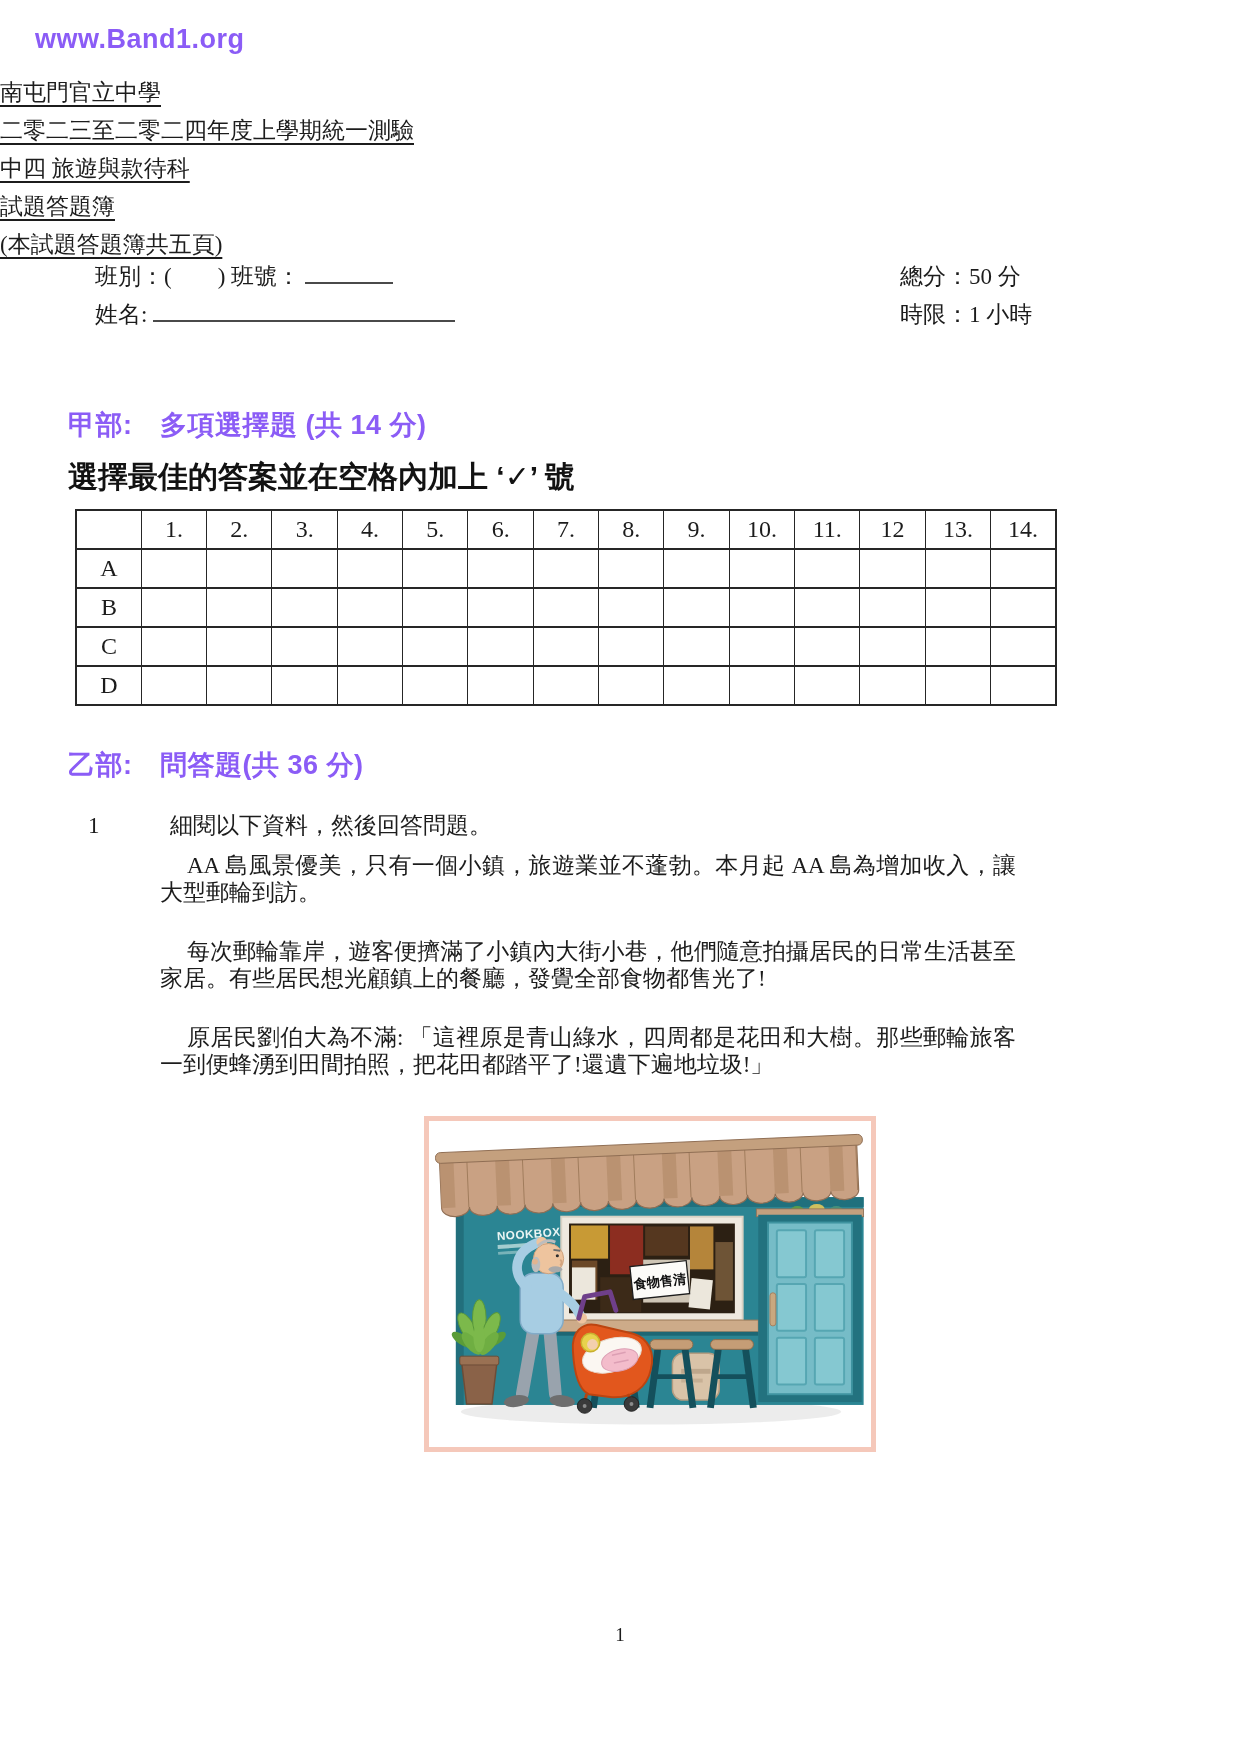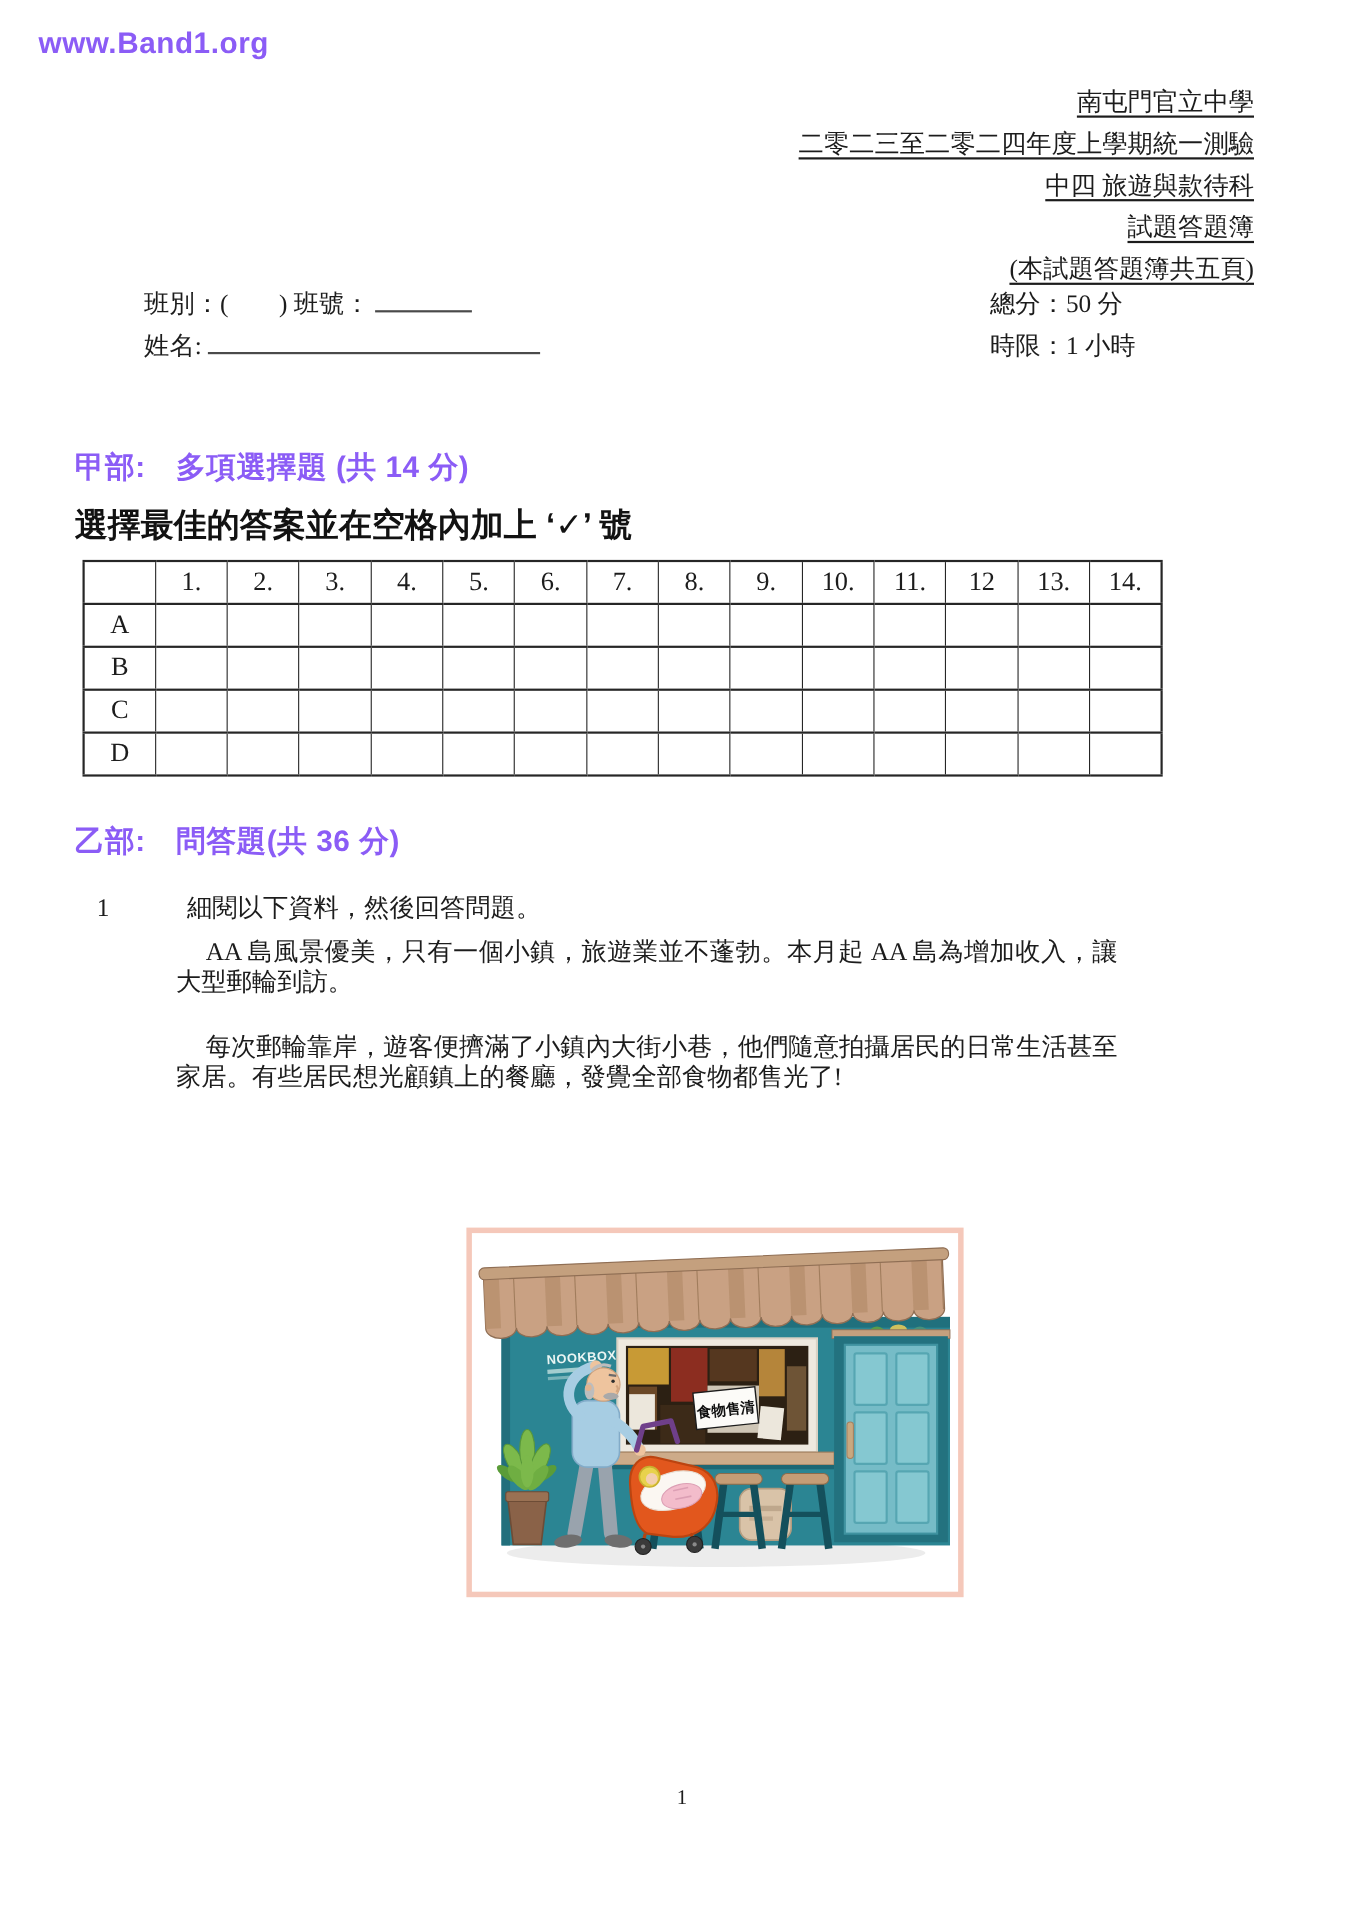--- a/index.html
+++ b/index.html
@@ -1,23 +1,23 @@
 <!DOCTYPE html>
 <html><head>
 <meta charset="utf-8">
 <style>
   html,body{margin:0;padding:0;background:#ffffff;}
   .page{position:relative;width:1240px;height:1754px;background:#fff;overflow:hidden;
         font-family:"Liberation Serif","DejaVu Serif",serif;color:#1c1c1c;}
   .watermark{position:absolute;left:35px;top:24px;font-family:"Liberation Sans","DejaVu Sans",sans-serif;
         font-weight:600;font-size:27px;color:#8b5cf6;letter-spacing:.5px;}
-  .heading-block{position:absolute;left:0;top:74px;width:1140px;text-align:right;
+  .heading-block{position:absolute;left:0;top:74px;width:1140px;text-align:left;
         font-size:23px;line-height:38px;}
   .heading-block .hline{text-decoration:underline;text-underline-offset:5px;text-decoration-thickness:1.5px;}
-  .info-left{position:absolute;left:95px;top:258px;font-size:23px;line-height:38px;margin-left:36px;}
+  .info-left{position:absolute;left:95px;top:258px;font-size:23px;line-height:38px;}
   .info-right{position:absolute;left:900px;top:258px;font-size:23px;line-height:38px;}
   .blank{display:inline-block;border-bottom:2px solid #4a4a4a;height:22px;vertical-align:baseline;}
   .blank-short{width:88px;margin-left:5px;}
   .blank-long{width:302px;margin-left:6px;}
   .section-title{position:absolute;left:68px;font-family:"Liberation Sans","DejaVu Sans",sans-serif;
         font-weight:700;font-size:27px;color:#8b5cf6;letter-spacing:.5px;}
   .instruction{position:absolute;left:68px;top:457px;font-family:"Liberation Sans","DejaVu Sans",sans-serif;
         font-weight:700;font-size:30px;color:#121212;}
   table.answer-grid{position:absolute;left:75px;top:509px;width:982px;border-collapse:collapse;table-layout:fixed;
         border:2px solid #262626;}
@@ -159,20 +159,21 @@
   </table>
 
   <div class="section-title" id="section-b-title">乙部:　問答題(共 36 分)</div>
 
   <div class="question-line">
     <span class="q-num">1</span><span>細閱以下資料，然後回答問題。</span>
   </div>
 
   <p class="para" id="para-1">AA 島風景優美，只有一個小鎮，旅遊業並不蓬勃。本月起 AA 島為增加收入，讓大型郵輪到訪。</p>
   <p class="para" id="para-2">每次郵輪靠岸，遊客便擠滿了小鎮內大街小巷，他們隨意拍攝居民的日常生活甚至家居。有些居民想光顧鎮上的餐廳，發覺全部食物都售光了!</p>
+  <p class="para" id="para-3">原居民劉伯大為不滿: 「這裡原是青山綠水，四周都是花田和大樹。那些郵輪旅客一到便蜂湧到田間拍照，把花田都踏平了!還遺下遍地垃圾!」</p>
 
   <div class="figure-frame">
     <svg viewBox="0 0 442 326" xmlns="http://www.w3.org/2000/svg">
 
       <ellipse cx="222" cy="294" rx="195" ry="13" fill="#e2e2e2" opacity="0.65"></ellipse>
 
       <g>
         <rect x="22" y="74" width="418" height="213" fill="#2b8593"></rect>
         <rect x="22" y="74" width="418" height="10" fill="#20707d"></rect>
         <rect x="22" y="74" width="8" height="213" fill="#226f7c"></rect>

